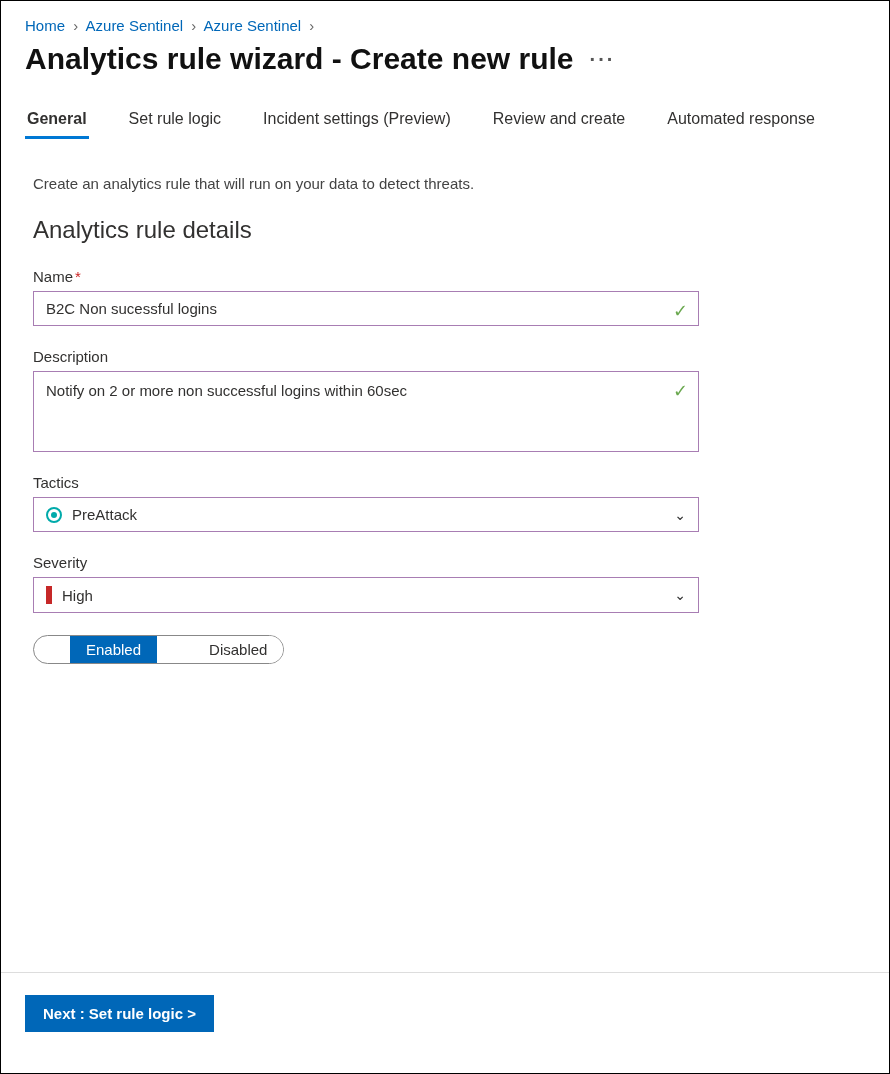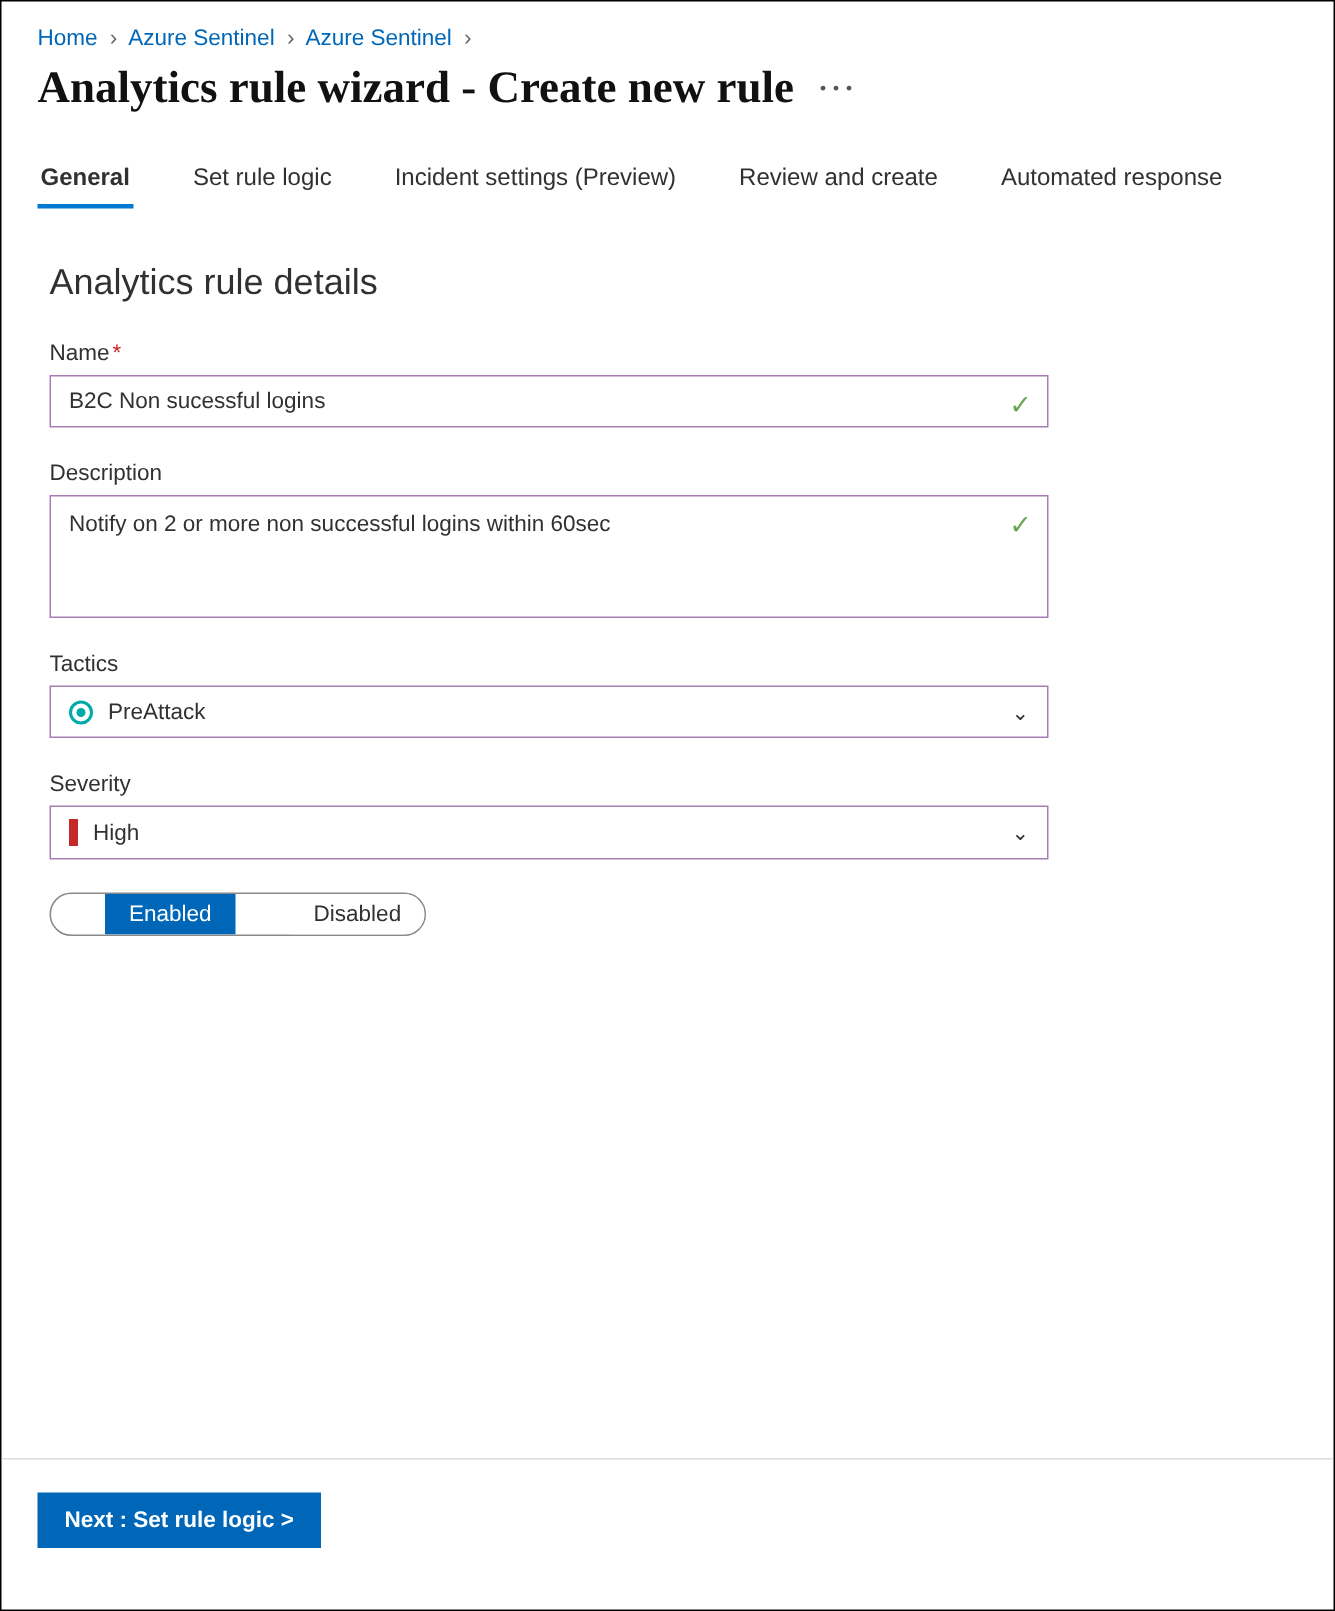--- a/index.html
+++ b/index.html
@@ -14,21 +14,21 @@
     background:#fff;
   }
   .container { padding:16px 24px 0 24px; }
   
   .breadcrumb { font-size:15px; color:#0067b8; margin-bottom:8px; }
   .breadcrumb a { color:#0067b8; text-decoration:none; }
   .breadcrumb .sep { color:#666; margin:0 4px; }
   
   .page-title {
     font-size:30px; font-weight:600; margin:6px 0 28px 0; color:#111;
-    display:flex; align-items:center; gap:16px;font-family:Liberation Serif, serif;
+    display:flex; align-items:center; gap:16px;
   }
   .ellipsis-icon { font-size:20px; color:#555; letter-spacing:2px; }
   
   .tabs { display:flex; gap:38px; border-bottom:0; margin-bottom:36px; }
   .tab {
     padding:6px 2px 8px 2px;
     cursor:pointer;
     font-size:16px;
     color:#323130;
     border-bottom:3px solid transparent;
@@ -113,20 +113,21 @@
 
   <div class="tabs">
     <div class="tab active">General</div>
     <div class="tab">Set rule logic</div>
     <div class="tab">Incident settings (Preview)</div>
     <div class="tab">Review and create</div>
     <div class="tab">Automated response</div>
   </div>
 
   <div class="content">
+    <div class="intro">Create an analytics rule that will run on your data to detect threats.</div>
     <div class="section-title">Analytics rule details</div>
 
     <div class="field">
       <label class="field-label">
         <span>Name</span><span class="req">*</span>
       </label>
       <div class="inputwrap">
         <input type="text" value="B2C Non sucessful logins" style="">
         <span class="check-icon">✓</span>
       </div>

